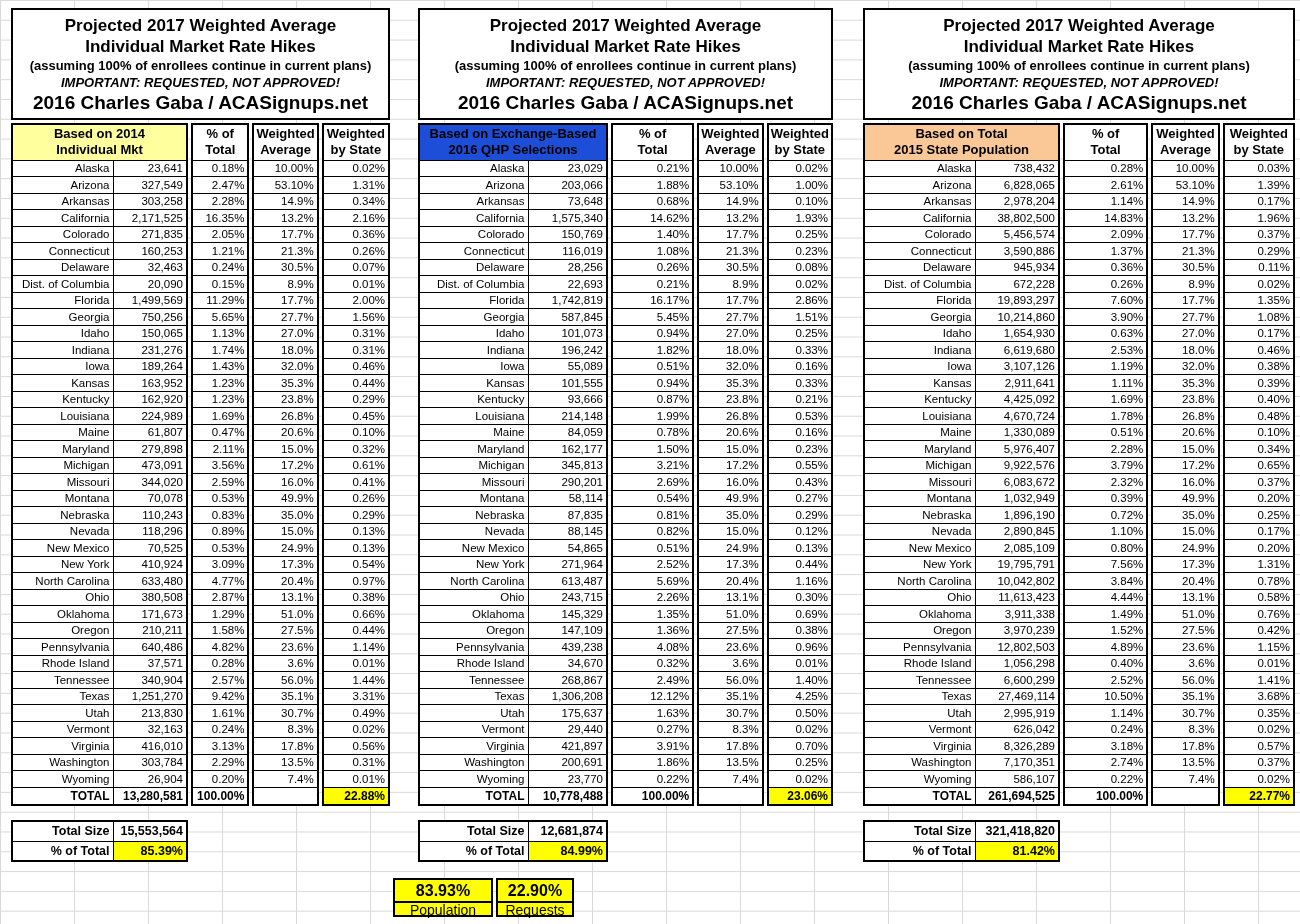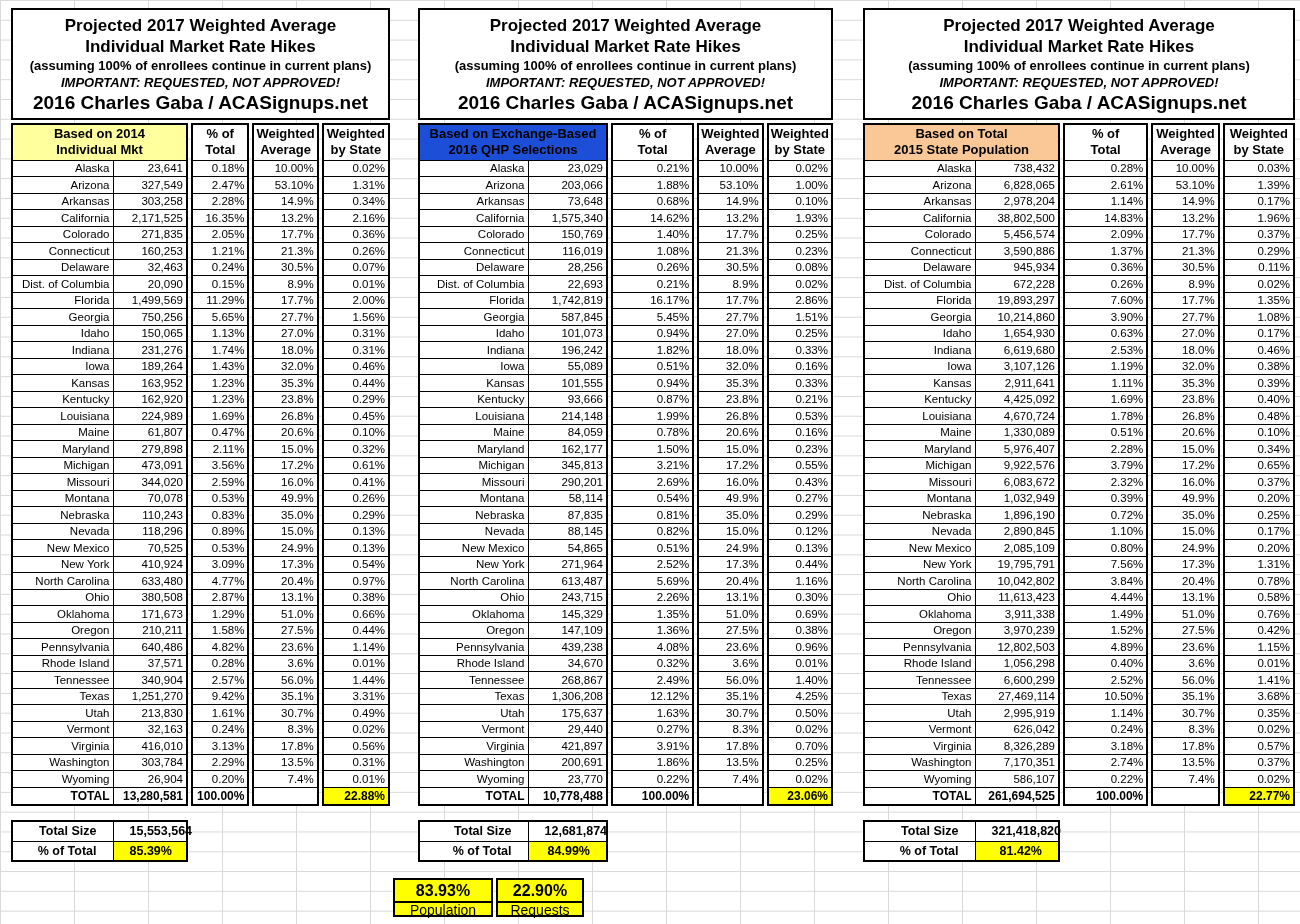--- a/index.html
+++ b/index.html
@@ -57,31 +57,31 @@
   table.footerbox {
     border-collapse: collapse; table-layout: fixed;
     border: 2px solid #000; background: #fff; margin-top: 14px;
   }
   .t0 .footerbox { width: 175px; }
   .t1 .footerbox { width: 188px; }
   .t2 .footerbox { width: 195px; }
   .footerbox td {
     border: 1px solid #000; height: 20px; background:#fff;
     font-weight: bold; font-size: 12.5px; text-align: right;
-    padding: 0 16px; white-space: nowrap;
+    padding: 0 3px; white-space: nowrap;
   }
 
   .summary { position: absolute; left: 393px; top: 878px; display: flex; gap: 3px; align-items: stretch; }
   .sum-label {
     width: 215px; height: 39px; background: #ffff00; border: 2px solid #000;
     font-weight: bold; font-size: 15px;
     display: flex; align-items: center; justify-content: center; white-space: nowrap;
   }
   .sum-box { border: 2px solid #000; background: #ffff00; height: 39px; display: flex; flex-direction: column; }
-  .sum-box.b1 { width: 100px; } .sum-box.b2 { width: 88px; }
+  .sum-box.b1 { width: 100px; } .sum-box.b2 { width: 78px; }
   .sum-val { font-weight: bold; font-size: 16px; text-align: center; border-bottom: 2px solid #000; line-height: 21px; flex: 0 0 21px; }
   .sum-sub { font-size: 14px; text-align: center; line-height: 14px; flex: 1; }
 </style>
 </head>
 <body>
 
 <div class="tbl t0">
   <div class="titlebox">
     <div class="tl1">Projected 2017 Weighted Average</div>
     <div class="tl1">Individual Market Rate Hikes</div>

